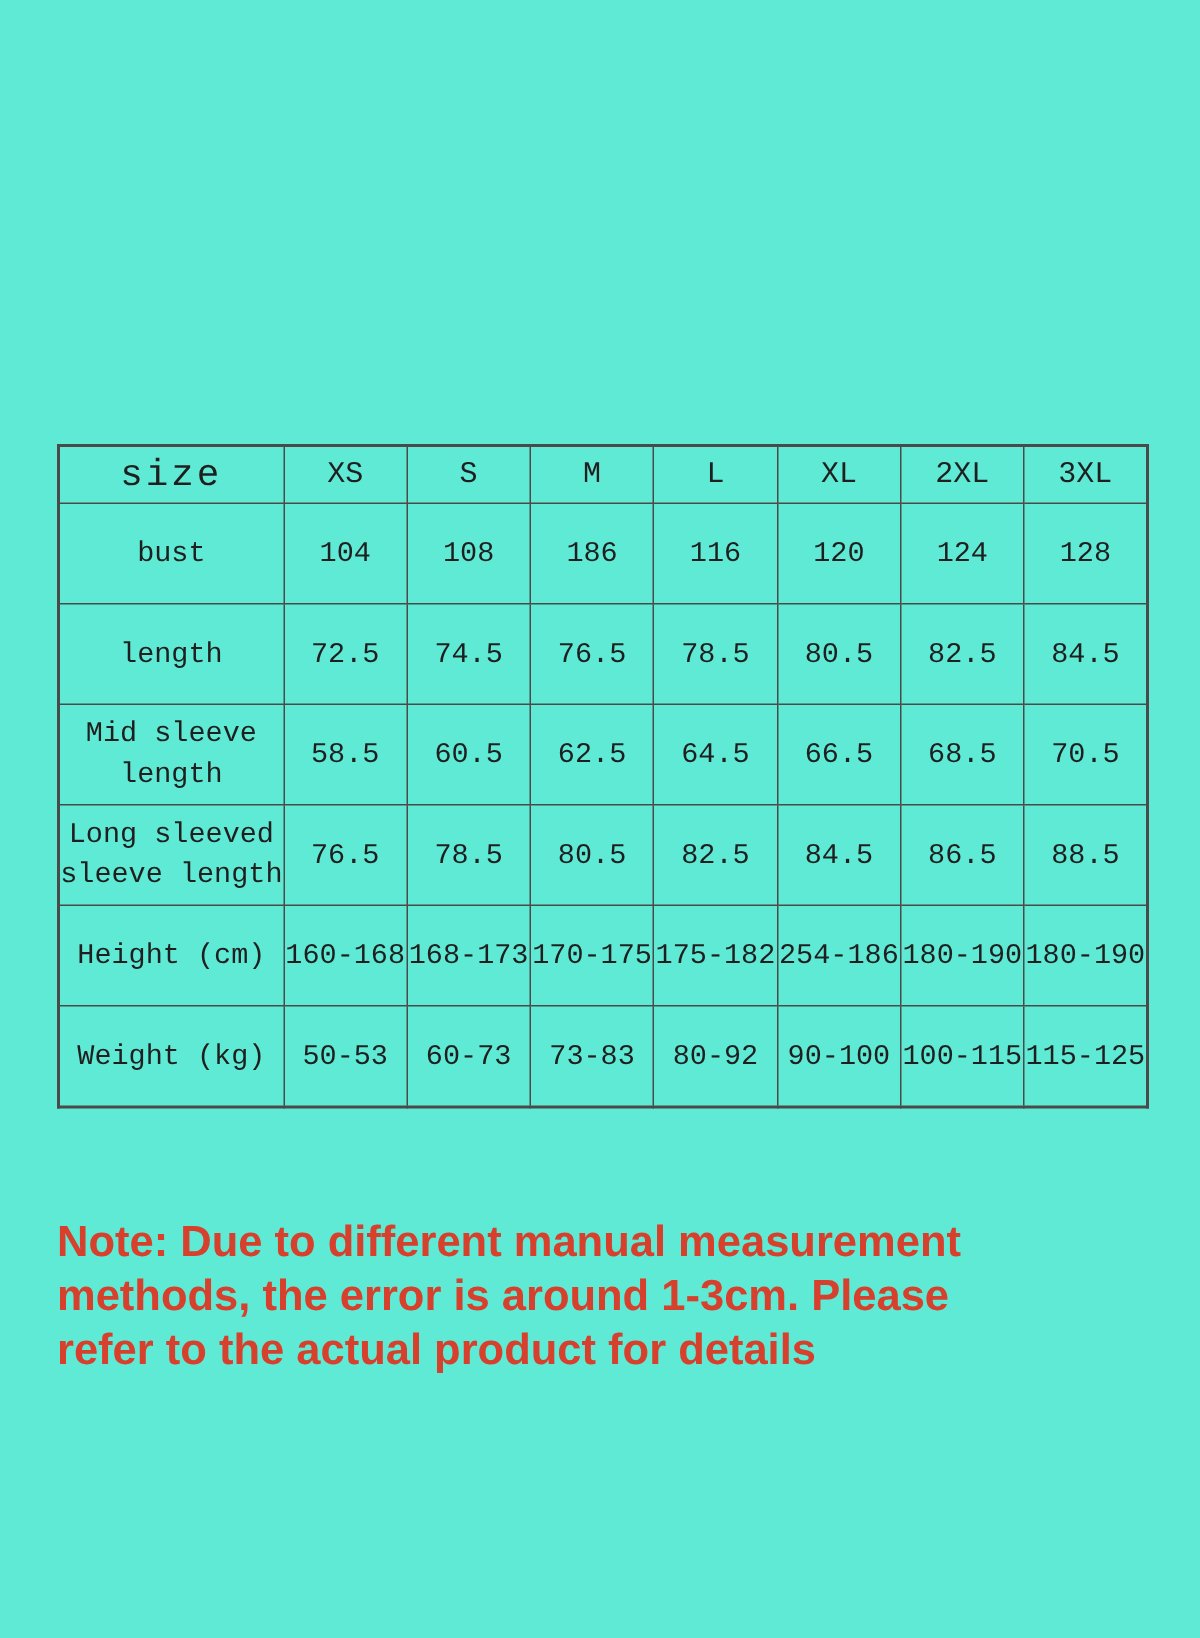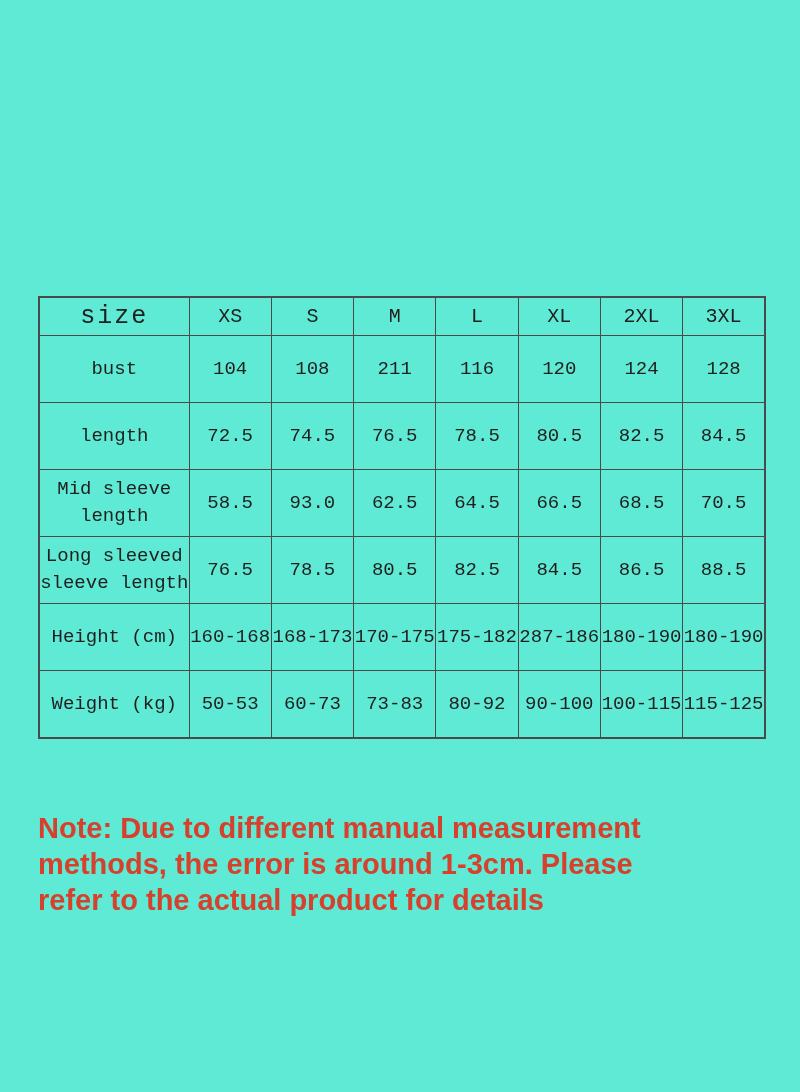--- a/index.html
+++ b/index.html
@@ -91,41 +91,41 @@
         <th>XL</th>
         <th>2XL</th>
         <th>3XL</th>
       </tr>
     </thead>
     <tbody>
       <tr>
         <td class="row-label">bust</td>
         <td>104</td>
         <td>108</td>
-        <td>211</td>
+        <td>186</td>
         <td>116</td>
         <td>120</td>
         <td>124</td>
         <td>128</td>
       </tr>
       <tr>
         <td class="row-label">length</td>
         <td>72.5</td>
         <td>74.5</td>
         <td>76.5</td>
         <td>78.5</td>
         <td>80.5</td>
         <td>82.5</td>
         <td>84.5</td>
       </tr>
       <tr>
         <td class="row-label">Mid sleeve
 length</td>
         <td>58.5</td>
-        <td>93.0</td>
+        <td>60.5</td>
         <td>62.5</td>
         <td>64.5</td>
         <td>66.5</td>
         <td>68.5</td>
         <td>70.5</td>
       </tr>
       <tr>
         <td class="row-label">Long sleeved
 sleeve length</td>
         <td>76.5</td>
@@ -135,21 +135,21 @@
         <td>84.5</td>
         <td>86.5</td>
         <td>88.5</td>
       </tr>
       <tr>
         <td class="row-label">Height (cm)</td>
         <td>160-168</td>
         <td>168-173</td>
         <td>170-175</td>
         <td>175-182</td>
-        <td>287-186</td>
+        <td>254-186</td>
         <td>180-190</td>
         <td>180-190</td>
       </tr>
       <tr>
         <td class="row-label">Weight (kg)</td>
         <td>50-53</td>
         <td>60-73</td>
         <td>73-83</td>
         <td>80-92</td>
         <td>90-100</td>

